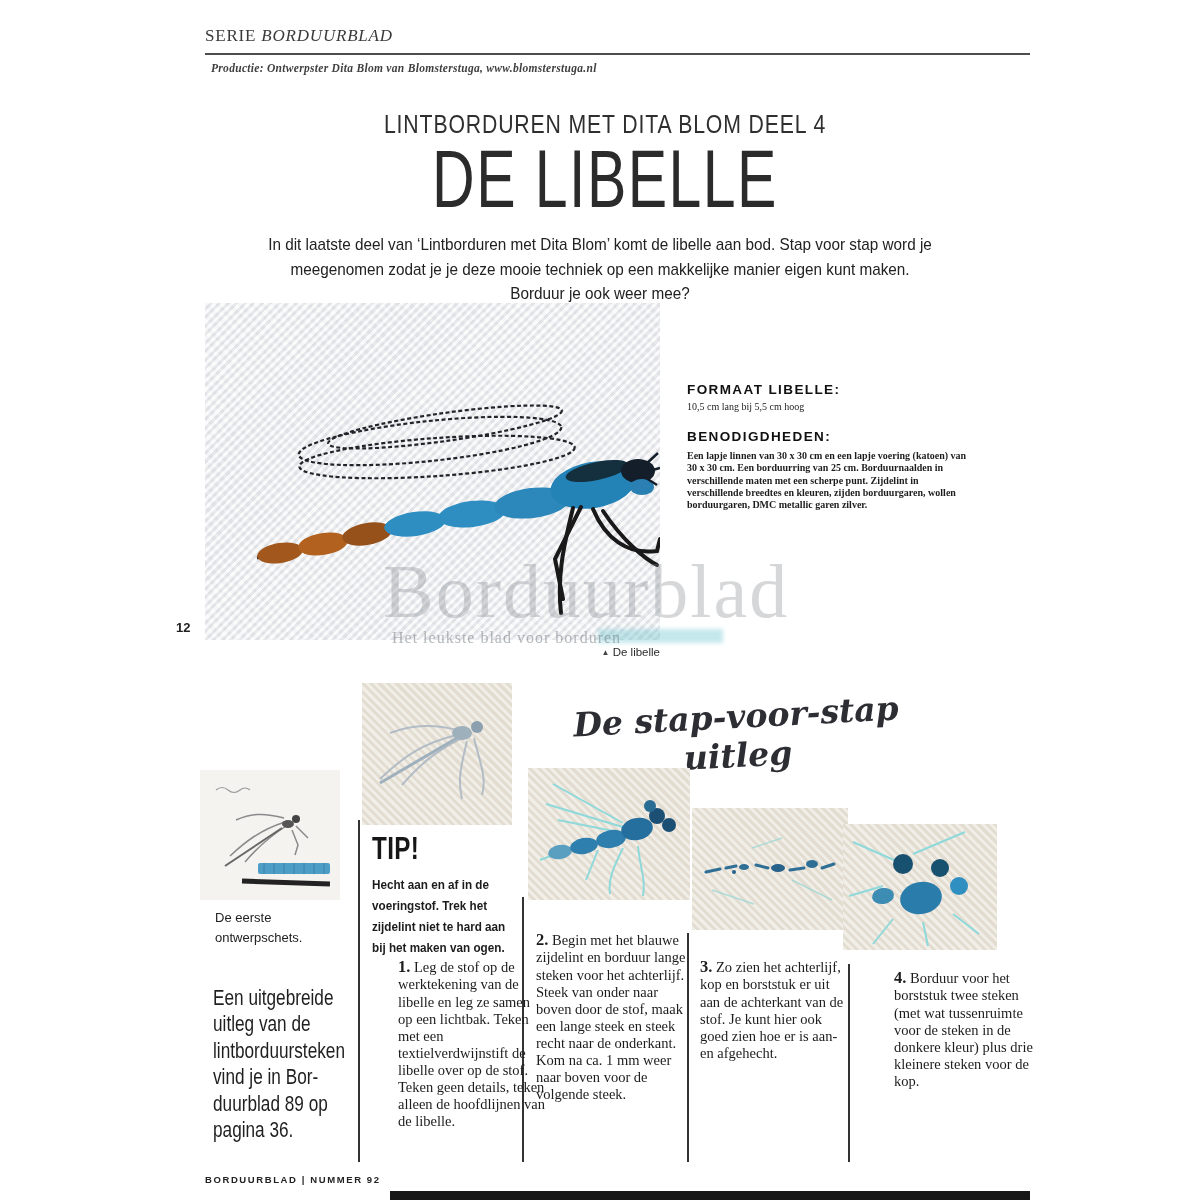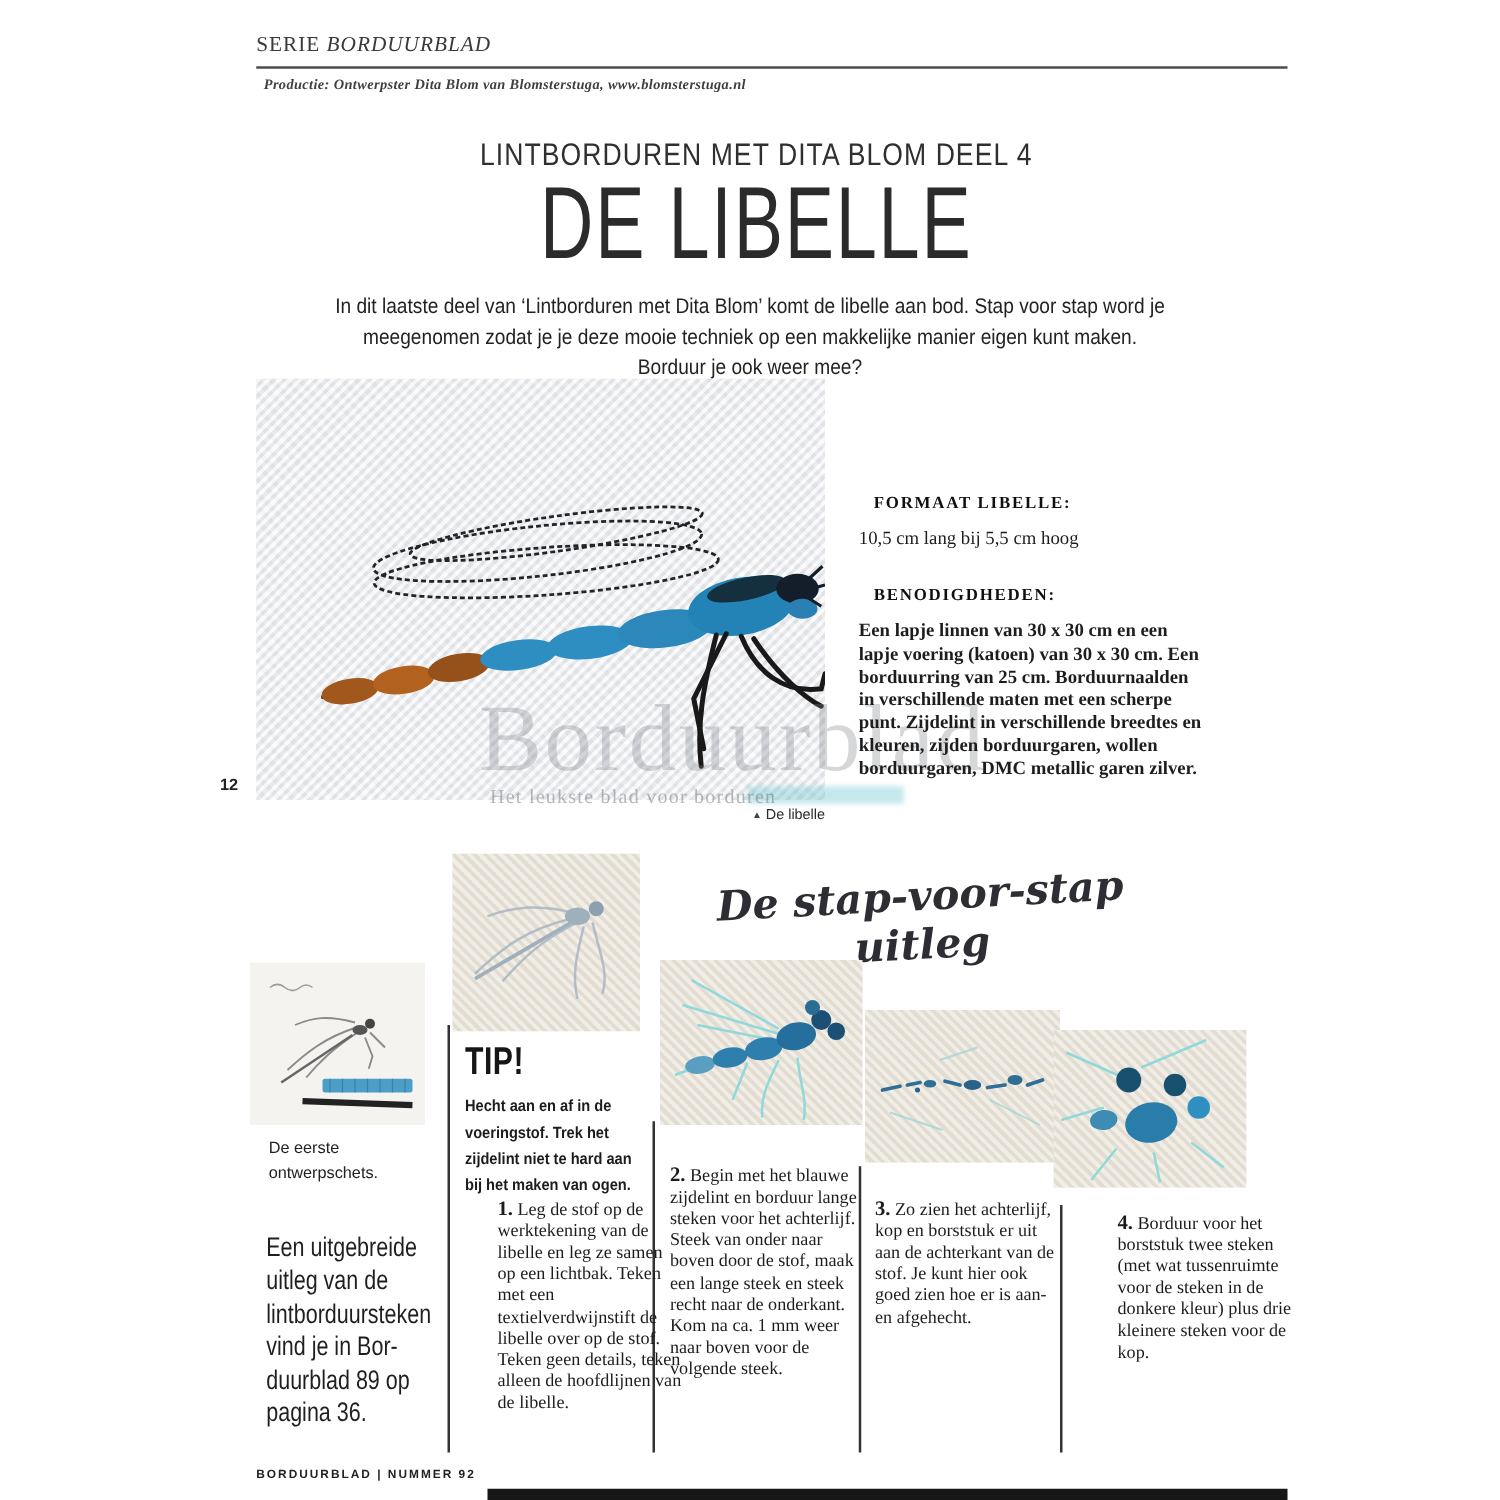--- a/index.html
+++ b/index.html
@@ -39,22 +39,22 @@
       letter-spacing:1px;white-space:nowrap;}
   .teal-smudge{left:598px;top:629px;width:125px;height:14px;background:rgba(110,198,208,.4);filter:blur(2px);}
 
   .pageno{left:176px;top:620px;font-family:"Liberation Sans",sans-serif;font-weight:bold;font-size:13px;color:#222;}
   .caption{left:205px;top:646px;width:455px;text-align:right;font-family:"Liberation Sans",sans-serif;
            font-size:11.5px;color:#2b2b2b;}
   .caption .tri{font-size:8px;vertical-align:1px;color:#444;}
 
   
   .info{left:687px;top:382px;width:300px;}
-  .info h4{margin:12px;font-size:13.5px;letter-spacing:1.4px;color:#101010;font-family:Liberation Serif, serif;}
-  .info .txt{margin:4px 0 0 0;font-size:15px;line-height:1.22;color:#1d1d1d;width:285px;}
+  .info h4{margin:0;font-size:13.5px;letter-spacing:1.4px;color:#101010;font-family:Liberation Sans, sans-serif;}
+  .info .txt{margin:4px 0 0 0;font-size:10px;line-height:1.22;color:#1d1d1d;width:285px;}
   .info .gap{height:16px;}
 
   
   .script-h{left:557px;top:697px;width:360px;text-align:center;font-family:"DejaVu Serif",serif;
             font-style:italic;font-weight:bold;font-size:33px;color:#2d2d34;transform:rotate(-3deg);}
   .vrule{width:2px;background:#333;}
 
   .tipblock{left:372px;top:831px;width:160px;font-family:"Liberation Sans",sans-serif;}
   .tiphead{font-size:31px;font-weight:bold;color:#161616;transform:scaleX(.78);transform-origin:0 0;letter-spacing:.5px;}
   .tiptext{margin-top:7px;font-size:13px;font-weight:bold;line-height:1.62;color:#1c1c1c;

